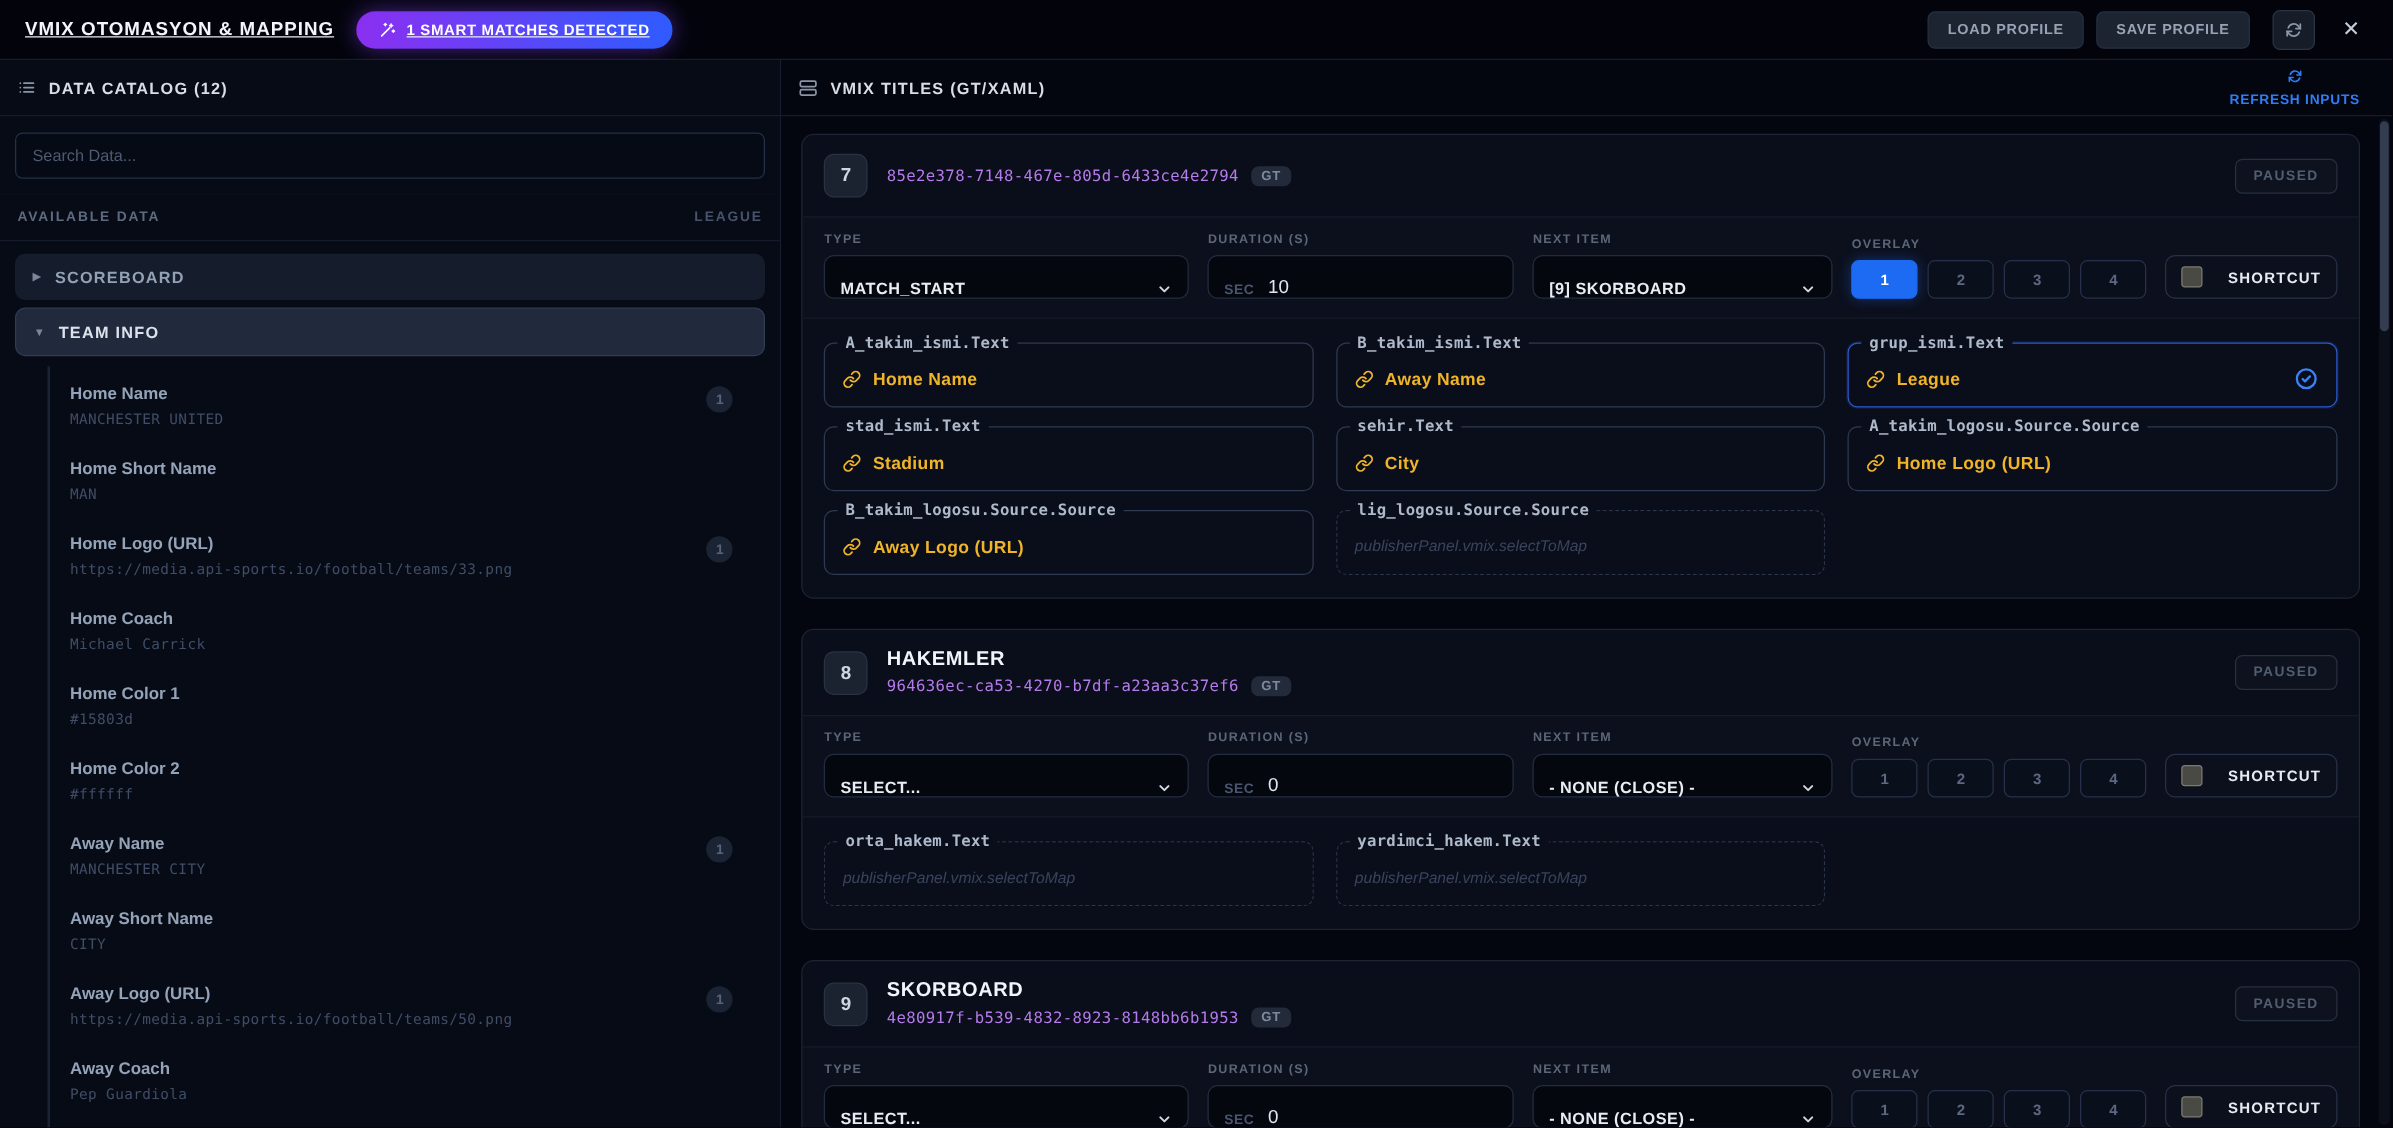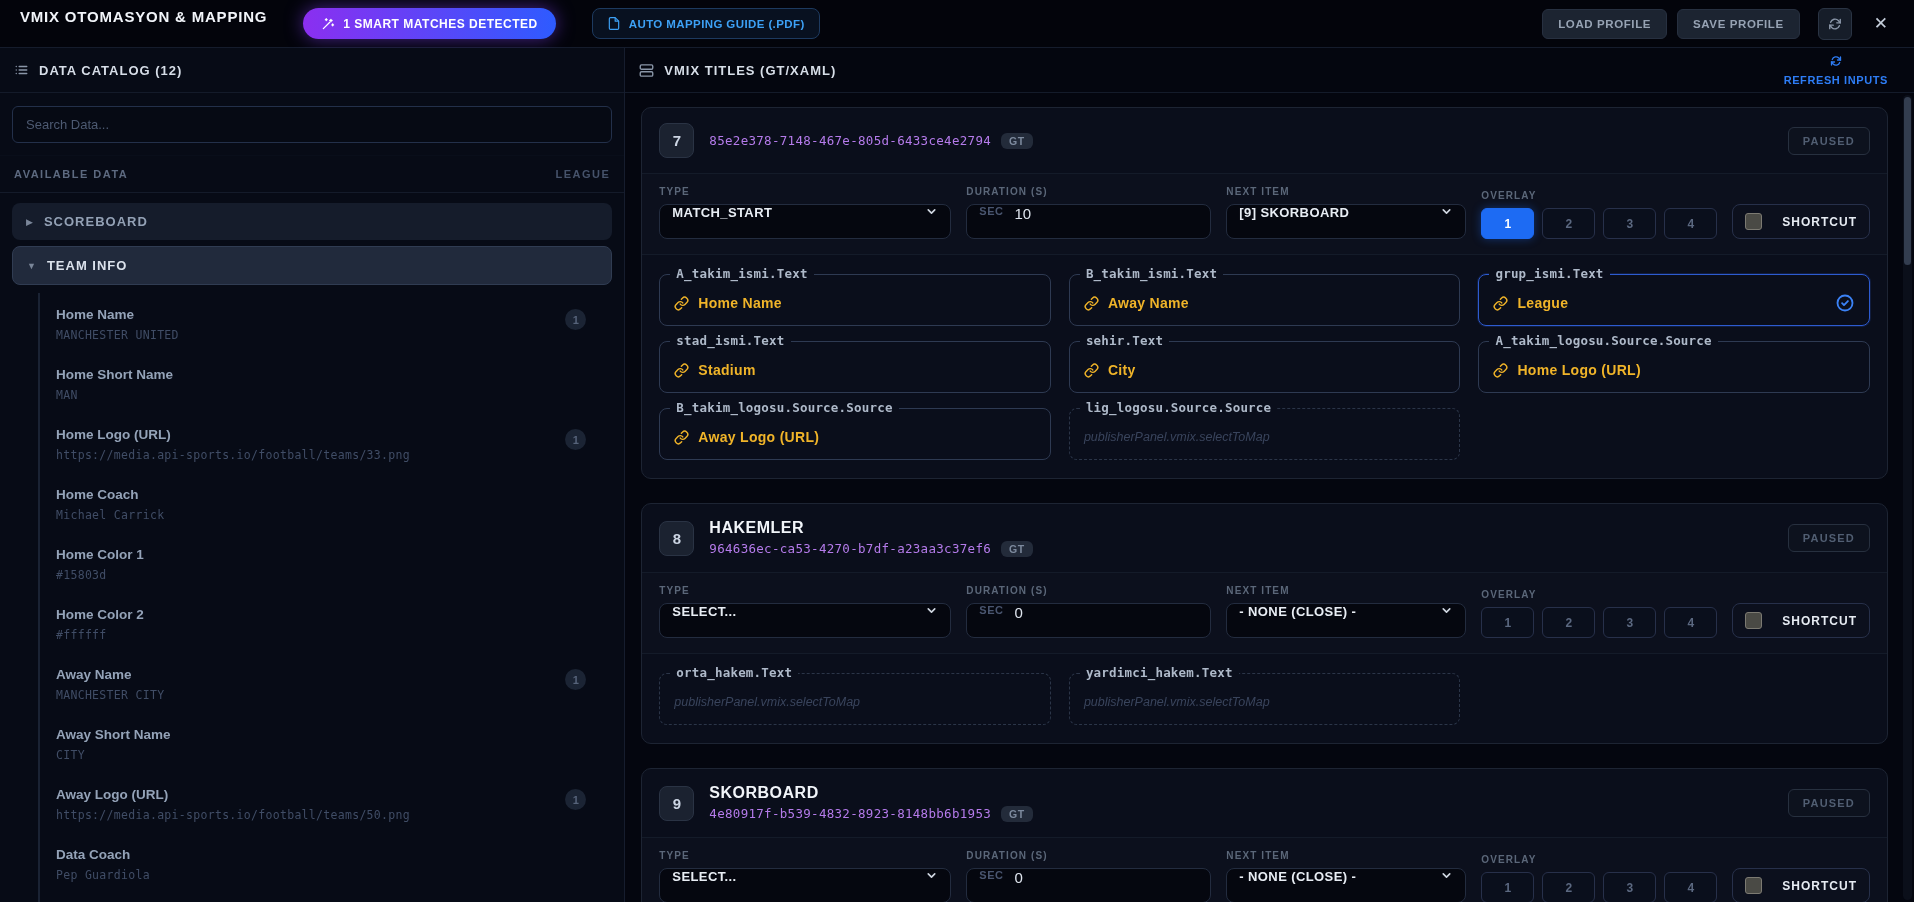--- a/index.html
+++ b/index.html
@@ -9,21 +9,21 @@
     font-family:"Liberation Sans","DejaVu Sans",sans-serif;
     color:#e8edf4;
   }
   .mono { font-family:"DejaVu Sans Mono","Liberation Mono",monospace; }
 
   
   .topbar {
     height:48px; display:flex; align-items:center; justify-content:space-between;
     padding:0 20px; background:#03040b; border-bottom:1px solid #151c2c;
   }
-  .tb-left { display:flex; gap:36px; }
+  .tb-left { display:flex; align-items:center; gap:18px;text-decoration:underline; }
   .app-title { font-size:15px; font-weight:bold; letter-spacing:.8px; color:#f2f5fa; }
   .pill {
     display:flex; align-items:center; gap:8px; border:none; cursor:pointer;
     background:linear-gradient(90deg,#8b2ff0 0%,#2e5bff 100%);
     color:#fff; font-weight:bold; font-size:12px; letter-spacing:.5px;
     padding:8px 18px; border-radius:999px;
     box-shadow:0 0 18px rgba(124,58,237,.55);
     font-family:inherit;
   }
   .guide-btn {
@@ -126,21 +126,21 @@
   }
   .card-controls {
     display:flex; gap:15px; align-items:flex-end; padding:12px 17px 15px;
     border-top:1px solid #141b29; border-bottom:1px solid #141b29;
     background:rgba(255,255,255,.012);
   }
   .ctrl { display:flex; flex-direction:column; }
   .ctrl-label { font-size:10px; font-weight:bold; letter-spacing:1.1px; color:#5b6779; margin-bottom:7px; }
   .select, .dur-input {
     height:35px; background:#05070f; border:1px solid #232c3f; border-radius:8px;
-    display:flex; align-items:flex-start; padding:0 12px; cursor:pointer;
+    display:flex; align-items:flex-end; padding:0 12px; cursor:pointer;
   }
   .sel-text { flex:1; font-size:13px; font-weight:bold; letter-spacing:.4px; color:#e8edf4; }
   .ctrl-type { width:292px; }
   .ctrl-duration { width:245px; }
   .ctrl-next { width:240px; }
   .dur-input { cursor:text; gap:11px; }
   .sec-prefix { font-size:11px; font-weight:bold; color:#4a5670; letter-spacing:.5px; }
   .dur-val { font-size:15px; color:#dfe5ee; }
   .overlay-btns { display:flex; gap:8px; }
   .ov-btn {
@@ -187,29 +187,20 @@
       <span>
         <svg width="14" height="14" viewBox="0 0 24 24" fill="none" stroke="#ffffff" stroke-width="2.2" stroke-linecap="round">
           <path d="M4 20 L15 9"></path>
             <path d="M17 4 v4 M15 6 h4"></path>
             <path d="M20 12 v3 M18.5 13.5 h3"></path>
             <path d="M9 3 v3 M7.5 4.5 h3"></path>
         </svg>
       </span>
       <span>1 SMART MATCHES DETECTED</span>
     </button>
-    <button class="guide-btn">
-      <span>
-        <svg width="14" height="15" viewBox="0 0 24 24" fill="none" stroke="#3da1f5" stroke-width="2" stroke-linejoin="round">
-          <path d="M14 2H6a2 2 0 0 0-2 2v16a2 2 0 0 0 2 2h12a2 2 0 0 0 2-2V8z"></path>
-            <path d="M14 2v6h6"></path>
-        </svg>
-      </span>
-      <span>AUTO MAPPING GUIDE (.PDF)</span>
-    </button>
   </div>
   <div class="tb-right">
     <button class="profile-btn">LOAD PROFILE</button>
     <button class="profile-btn">SAVE PROFILE</button>
     <button class="icon-btn">
       <span>
         <svg width="14" height="14" viewBox="0 0 24 24" fill="none" stroke="#8a96a8" stroke-width="2.4" stroke-linecap="round">
           <path d="M21 4v6h-6"></path>
             <path d="M3 20v-6h6"></path>
             <path d="M4.5 9a8 8 0 0 1 13.2-3L21 10"></path>
@@ -298,21 +289,21 @@
 
   </div>
 
   <div class="data-item">
     <div class="data-item-label">Away Logo (URL)</div>
     <div class="data-item-value mono">https://media.api-sports.io/football/teams/50.png</div>
     <div class="count-badge">1</div>
   </div>
 
   <div class="data-item">
-    <div class="data-item-label">Data Coach</div>
+    <div class="data-item-label">Away Coach</div>
     <div class="data-item-value mono">Pep Guardiola</div>
 
   </div>
 
   <div class="data-item">
     
     
     
   </div>
 

